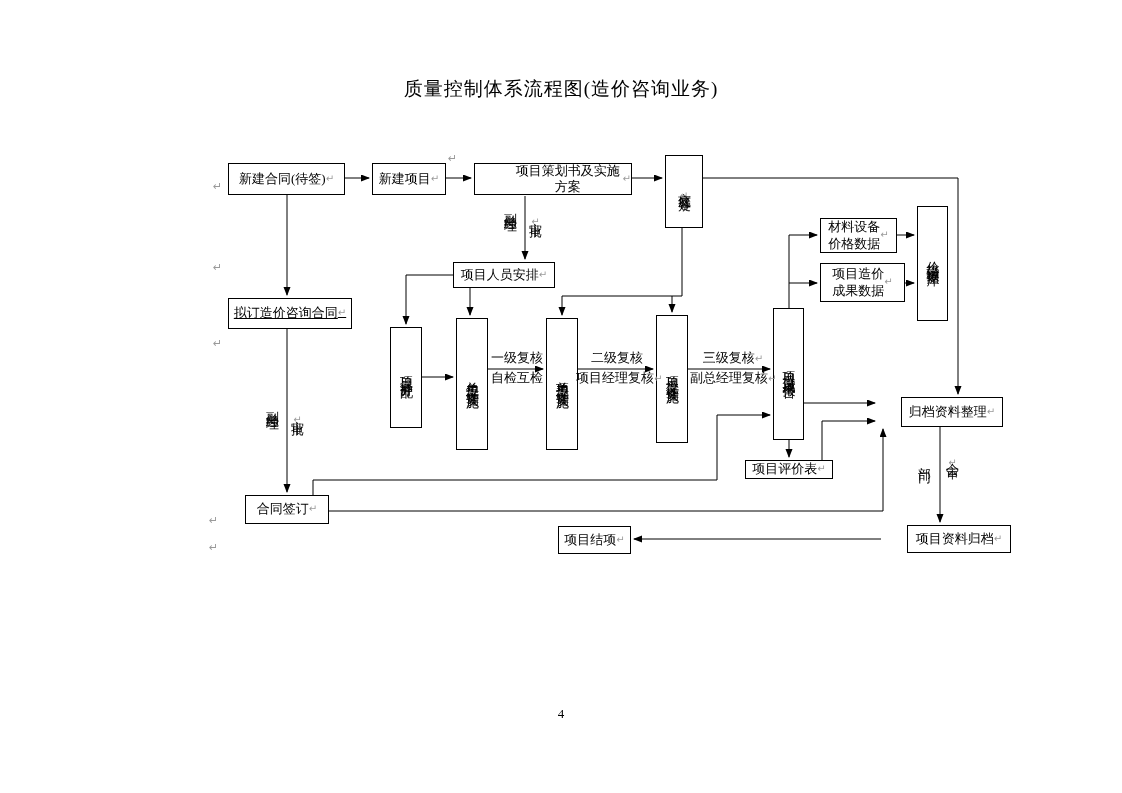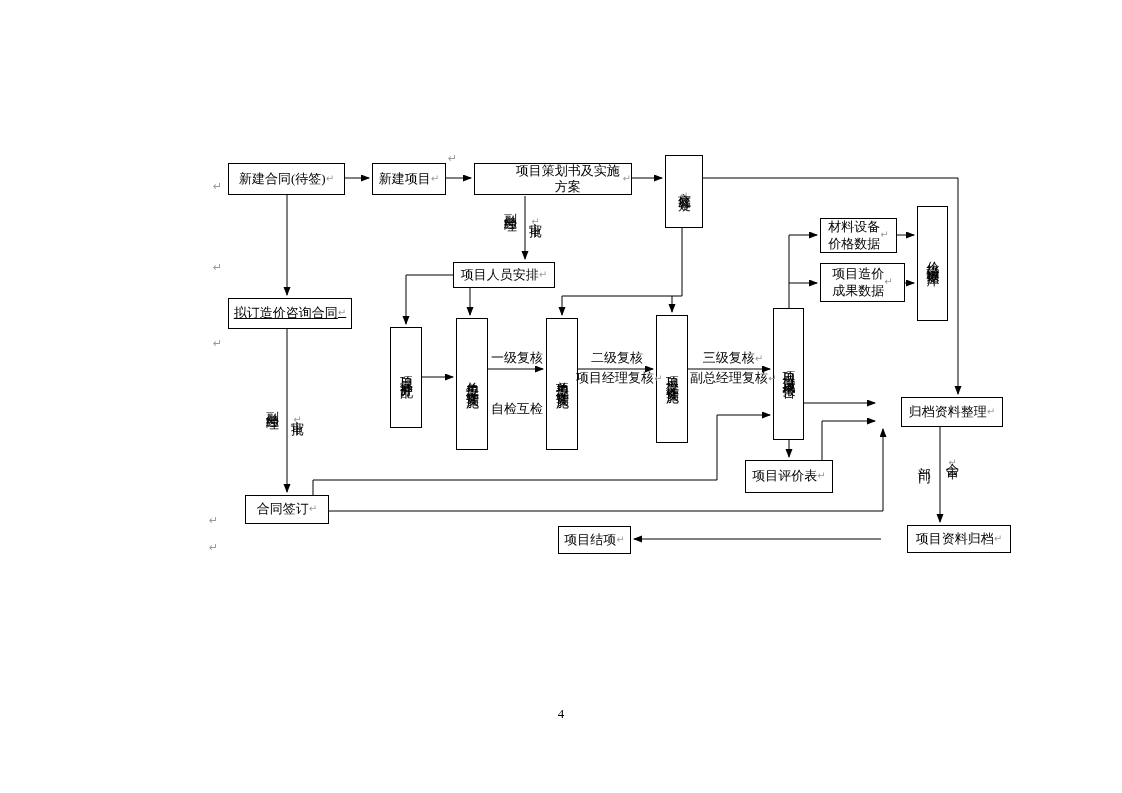--- a/index.html
+++ b/index.html
@@ -35,20 +35,21 @@
   }
   .rlabel { position:absolute; font-size:13px; text-align:center; line-height:14px; white-space:nowrap; }
   .retmark { color:#9a9a9a; font-size:10px; font-family:"DejaVu Sans",sans-serif; letter-spacing:0; }
   .marginmark { position:absolute; color:#9a9a9a; font-size:11px; font-family:"DejaVu Sans",sans-serif; }
 </style>
 </head>
 <body>
 
 <div class="page">
 
+  <div class="doc-title">质量控制体系流程图(造价咨询业务)</div>
 
   <svg class="wires" viewBox="0 0 1122 793" xmlns="http://www.w3.org/2000/svg">
     <defs>
       <marker id="ah" markerWidth="9" markerHeight="8" refX="8" refY="3.5" orient="auto" markerUnits="userSpaceOnUse">
         <path d="M0,0 L9,3.5 L0,7 Z" fill="#000"></path>
       </marker>
     </defs>
 
     <line x1="345" y1="178" x2="369" y2="178" marker-end="url(#ah)"></line>
     <line x1="446" y1="178" x2="471" y2="178" marker-end="url(#ah)"></line>
@@ -110,36 +111,36 @@
   <div class="vbox ret" style="left:656px; top:315px; width:32px; height:128px;">项目文件任务实施<span class="retmark">↵</span></div>
   <div class="vbox ret" style="left:773px; top:308px; width:31px; height:132px;">项目文件成果报告<span class="retmark">↵</span></div>
 
   <div class="hbox ret" style="left:820px; top:218px; width:77px; height:35px;">材料设备
 价格数据<span class="retmark">↵</span></div>
   <div class="hbox ret" style="left:820px; top:263px; width:85px; height:39px;">项目造价
 成果数据<span class="retmark">↵</span></div>
   <div class="vbox ret" style="left:917px; top:206px; width:31px; height:115px;">价格指标数据库<span class="retmark">↵</span></div>
 
   <div class="hbox ret" style="left:877px; top:397px; width:102px; height:30px;margin-left:24px;">归档资料整理<span class="retmark">↵</span></div>
-  <div class="hbox ret" style="left:745px; top:460px; width:88px; height:33px;text-align:center;">项目评价表<span class="retmark">↵</span></div>
+  <div class="hbox ret" style="left:745px; top:460px; width:88px; height:19px;text-align:center;">项目评价表<span class="retmark">↵</span></div>
   <div class="hbox ret" style="left:245px; top:495px; width:84px; height:29px;">合同签订<span class="retmark">↵</span></div>
   <div class="hbox ret" style="left:558px; top:526px; width:73px; height:28px;">项目结项<span class="retmark">↵</span></div>
   <div class="hbox ret" style="left:881px; top:525px; width:104px; height:28px;margin-left:26px;">项目资料归档<span class="retmark">↵</span></div>
 
   <div class="vlabel" style="left:504px; top:203px; height:64px;">副总经理</div>
   <div class="vlabel ret" style="left:529px; top:212px; height:36px;">审批<span class="retmark">↵</span></div>
 
   <div class="vlabel" style="left:266px; top:401px; height:64px;">副总经理</div>
   <div class="vlabel ret" style="left:291px; top:410px; height:36px;">审批<span class="retmark">↵</span></div>
 
   <div class="vlabel" style="left:918px; top:457px; height:42px;">部门</div>
   <div class="vlabel ret" style="left:946px; top:453px; height:42px;">会审<span class="retmark">↵</span></div>
 
   <div class="rlabel" style="left:486px; top:351px; width:62px;">一级复核</div>
-  <div class="rlabel" style="left:486px; top:371px; width:62px;margin-top:31px;">自检互检</div>
+  <div class="rlabel" style="left:486px; top:371px; width:62px;">自检互检</div>
 
   <div class="rlabel" style="left:576px; top:351px; width:82px;">二级复核</div>
   <div class="rlabel ret" style="left:576px; top:371px; width:82px;">项目经理复核<span class="retmark">↵</span></div>
 
   <div class="rlabel ret" style="left:690px; top:351px; width:86px;">三级复核<span class="retmark">↵</span></div>
   <div class="rlabel ret" style="left:690px; top:371px; width:86px;">副总经理复核<span class="retmark">↵</span></div>
 
   <span class="marginmark" style="left:213px; top:180px;">↵</span>
   <span class="marginmark" style="left:213px; top:261px;">↵</span>
   <span class="marginmark" style="left:213px; top:337px;">↵</span>

